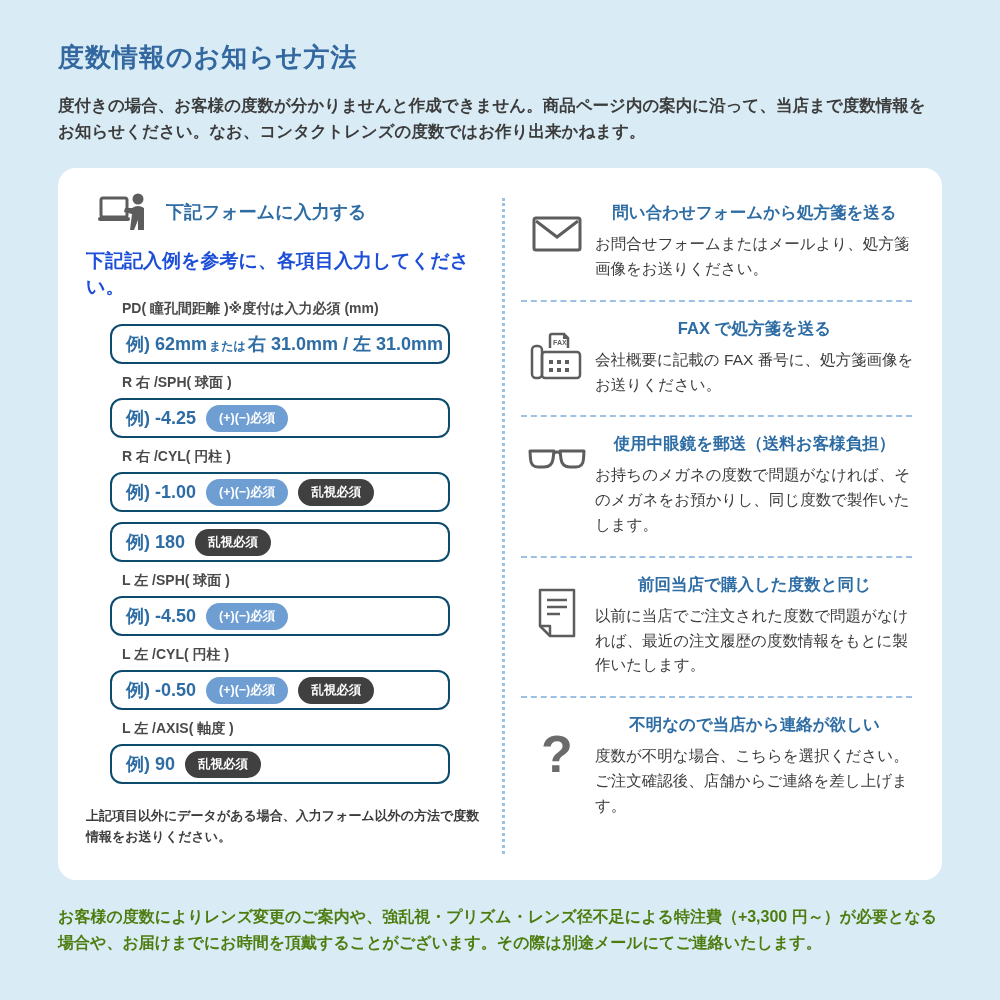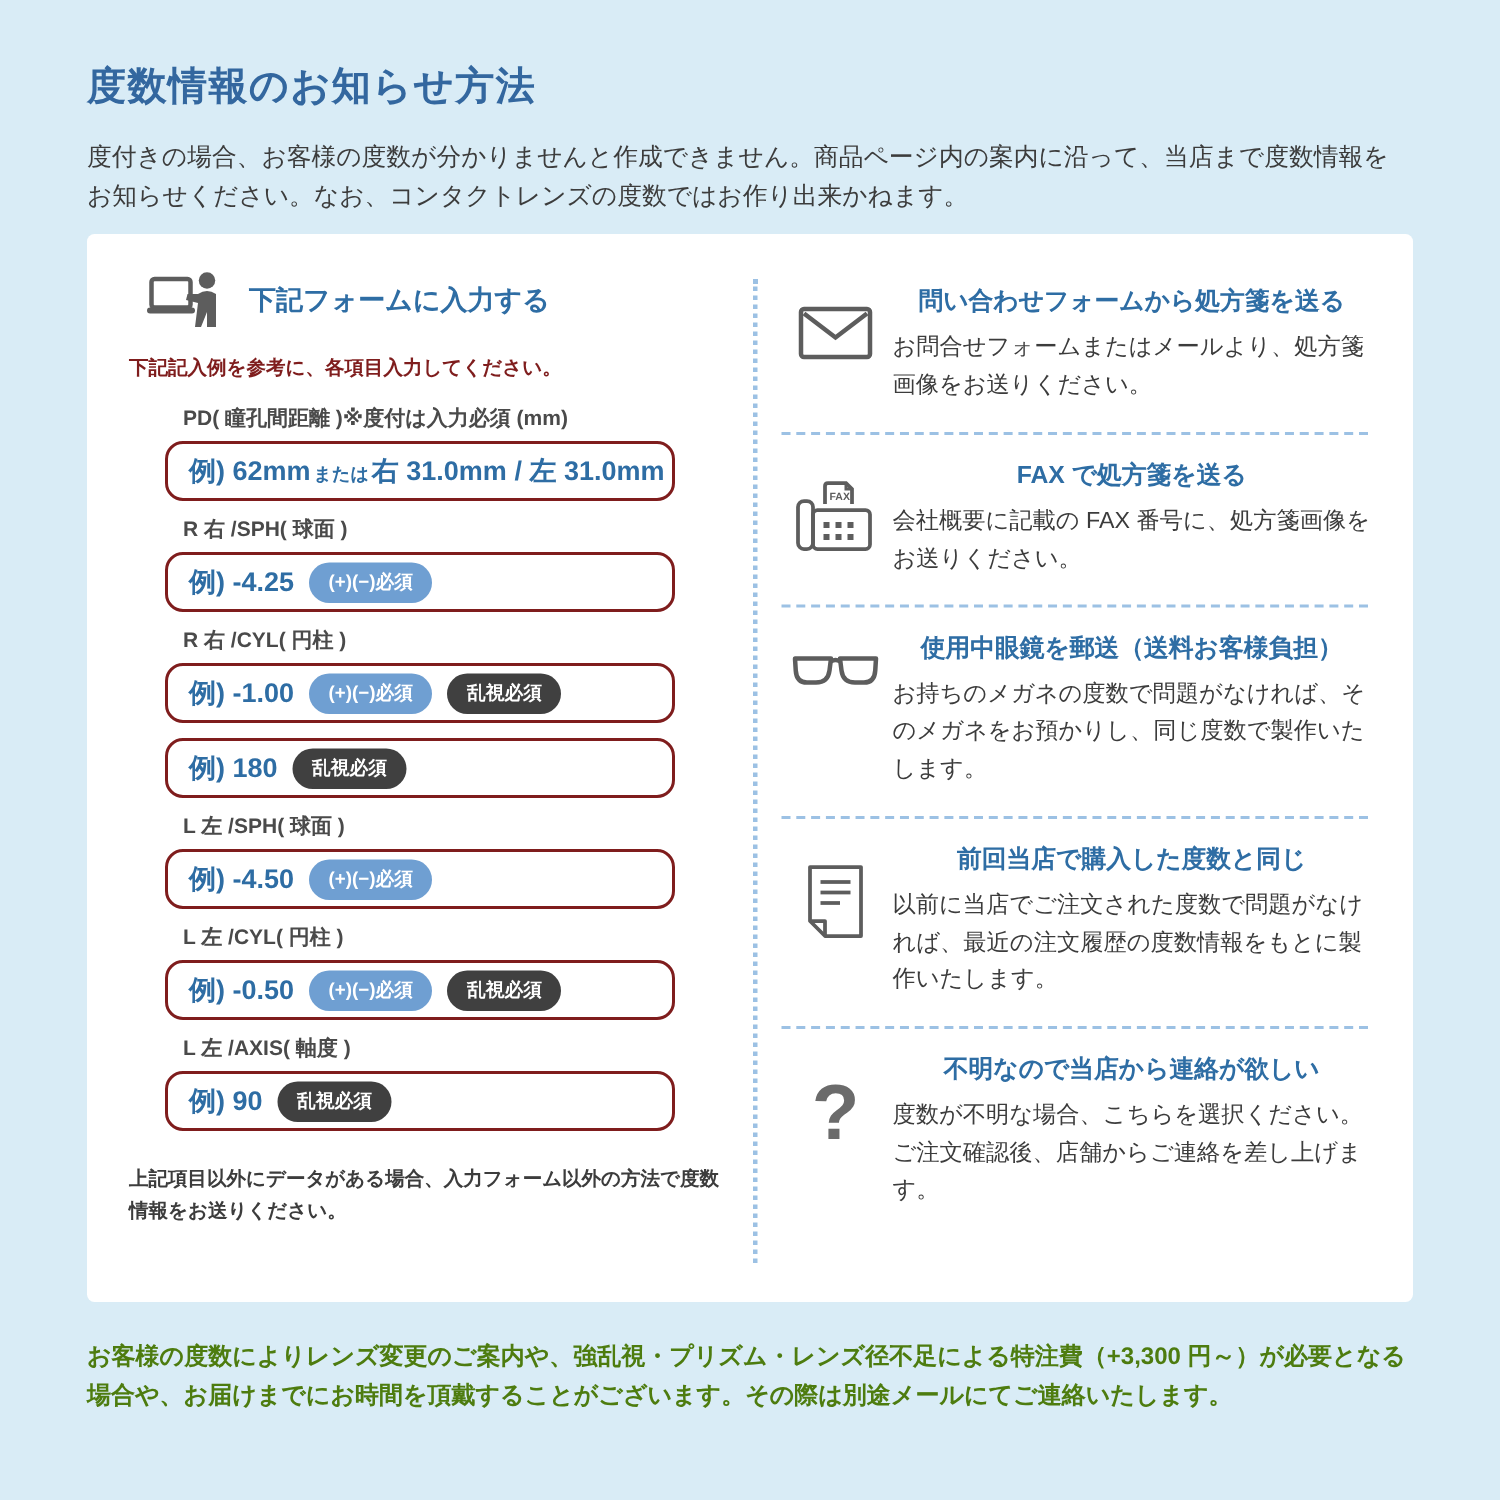--- a/index.html
+++ b/index.html
@@ -15,66 +15,65 @@
     color: #33679f;
     font-size: 26px;
     font-weight: bold;
     letter-spacing: 1px;
     margin-bottom: 18px;
   }
   .intro {
     font-size: 16.5px;
     line-height: 1.55;
     color: #3c3c3c;
-    font-weight: normal;
-    margin-bottom: 12px;
+    font-weight: bold;
+    margin-bottom: 24px;
     max-width: 890px;
   }
 
   .card {
     background: #ffffff;
-    border-radius: 5px;
+    border-radius: 18px;
     display: flex;
     padding: 24px 24px 20px 24px;
     min-height: 712px;
   }
 
   
   .left-col { width: 412px; padding-left: 4px; }
   .col-header {
     display: flex;
     align-items: center;
     gap: 16px;
     margin-bottom: 16px;
     padding-left: 12px;
   }
   .col-header .header-title {
     color: #2e6da4;
     font-size: 18px;
     font-weight: bold;
   }
   .left-sub {
-    font-size: 13px;
-    font-weight: bold;
-    color: #7f1d1d;
-    margin-bottom: 16px;
+    font-size: 19px;
+    font-weight: bold;
+    color: #1d4ed8;
   }
   .fields { padding-left: 24px; }
   .field { margin-bottom: 10px; }
   .field-label {
     font-size: 14px;
     font-weight: bold;
     color: #4a4a4a;
     padding-left: 12px;
     margin-bottom: 6px;
   }
   .field-box {
     width: 340px;
     height: 40px;
-    border: 2px solid #7f1d1d;
+    border: 2px solid #0c4a6e;
     border-radius: 12px;
     display: flex;
     align-items: center;
     gap: 10px;
     padding-left: 14px;
     background: #ffffff;
   }
   .example {
     color: #2e6da4;
     font-size: 18px;

